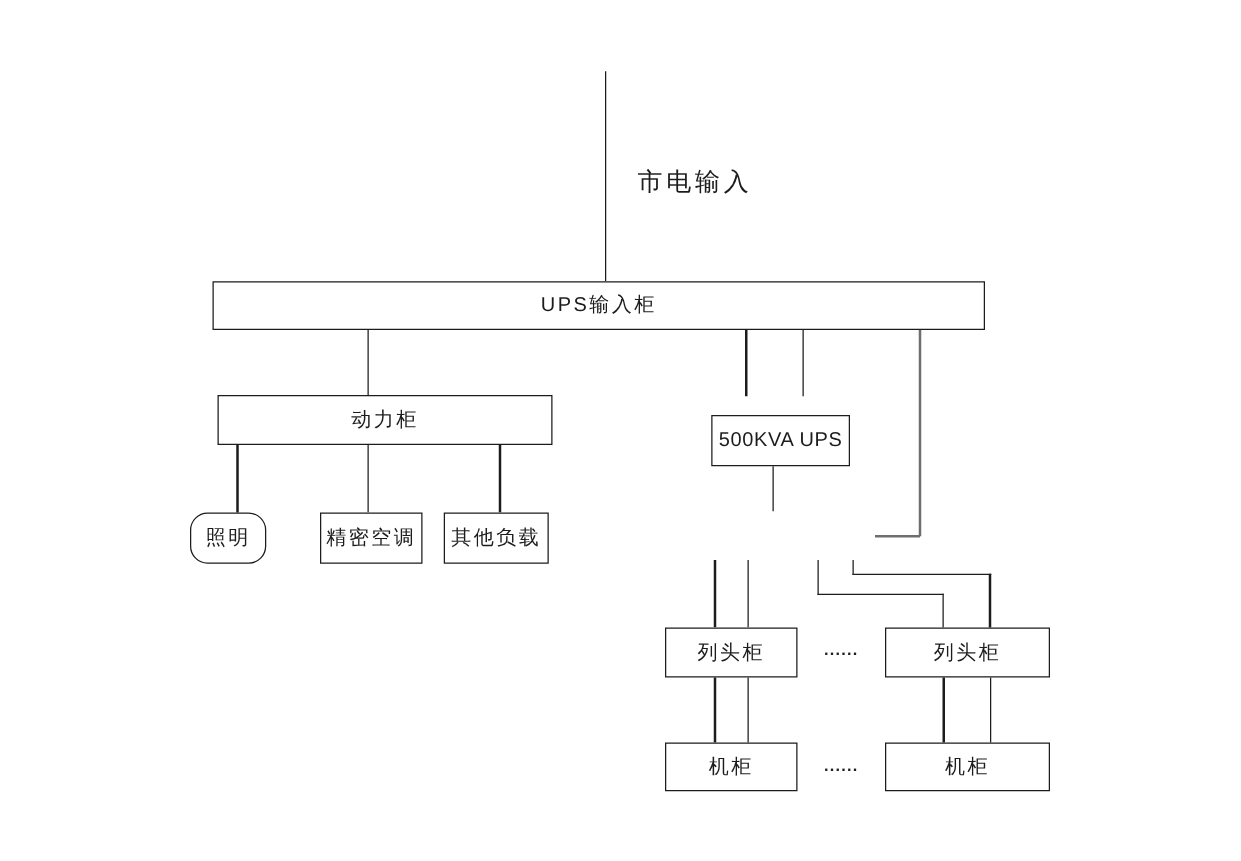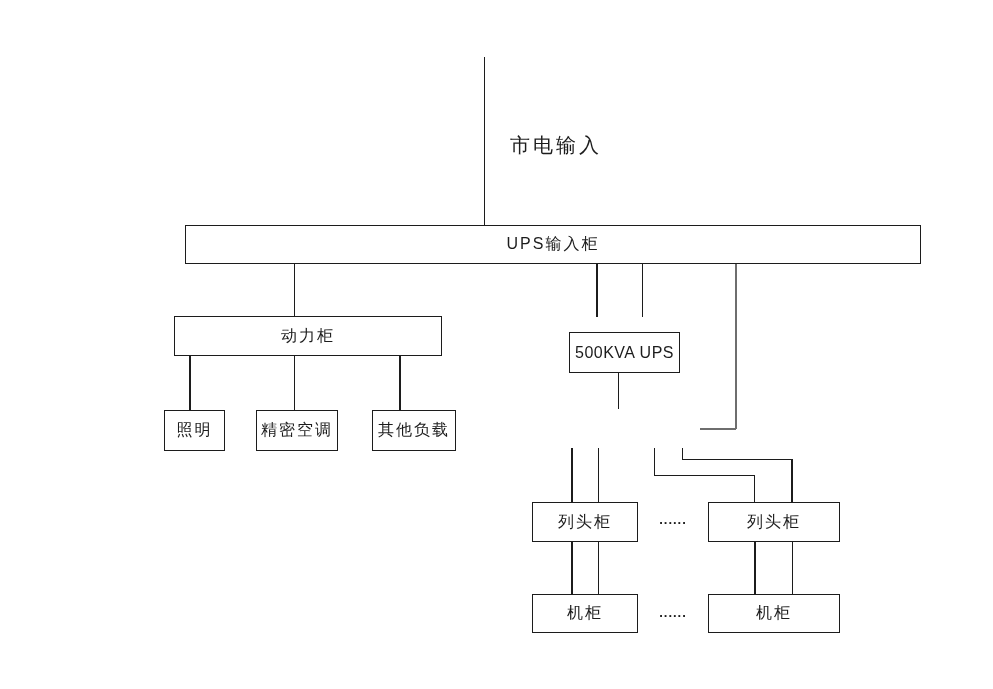--- a/index.html
+++ b/index.html
@@ -56,35 +56,35 @@
   }
 </style>
 </head>
 <body>
 
 <div id="canvas">
 
   <div class="line" style="left:483.5px; top:57px; width:1.5px; height:168px;"></div>
   <div class="floating-label" style="left:510px; top:132px;">市电输入</div>
 
-  <div class="box" style="left:185px; top:225px; width:736px; height:39px;">UPS输入柜</div>
+  <div class="box" style="left:170px; top:225px; width:618px; height:39px;">UPS输入柜</div>
 
   <div class="line" style="left:293.5px; top:263px; width:1.5px; height:54px;"></div>
   <div class="line" style="left:596px; top:263px; width:1.5px; height:54px;"></div>
   <div class="line" style="left:641.5px; top:263px; width:1.5px; height:54px;"></div>
   <div class="line gray" style="left:734.5px; top:263px; width:2px; height:166px;"></div>
   <div class="line gray" style="left:700px; top:427.5px; width:36px; height:2px;"></div>
 
   <div class="box" style="left:174px; top:316px; width:268px; height:40px;text-align:right;">动力柜</div>
   <div class="line" style="left:189px; top:356px; width:1.5px; height:54px;"></div>
   <div class="line" style="left:293.5px; top:356px; width:1.5px; height:54px;"></div>
   <div class="line" style="left:399px; top:356px; width:1.5px; height:54px;"></div>
-  <div class="box" style="left:164px; top:410px; width:61px; height:41px;">照明</div>
+  <div class="box" style="left:152px; top:410px; width:61px; height:41px;border-radius:14px;">照明</div>
   <div class="box" style="left:256px; top:410px; width:82px; height:41px;">精密空调</div>
-  <div class="box" style="left:372px; top:410px; width:84px; height:41px;">其他负载</div>
+  <div class="box" style="left:355px; top:410px; width:84px; height:41px;">其他负载</div>
 
   <div class="box" style="left:569px; top:316px; width:111px; height:41px; letter-spacing:0.5px;margin-top:16px;">500KVA UPS</div>
   <div class="line" style="left:617.5px; top:356px; width:1.5px; height:53px;"></div>
 
   <div class="line" style="left:571px; top:448px; width:1.5px; height:54px;"></div>
   <div class="line" style="left:597.5px; top:448px; width:1.5px; height:54px;"></div>
   <div class="line" style="left:653.5px; top:448px; width:1.5px; height:28px;"></div>
   <div class="line" style="left:653.5px; top:474.5px; width:101px; height:1.5px;"></div>
   <div class="line" style="left:753.5px; top:474.5px; width:1.5px; height:28px;"></div>
   <div class="line" style="left:681.5px; top:448px; width:1.5px; height:12px;"></div>

